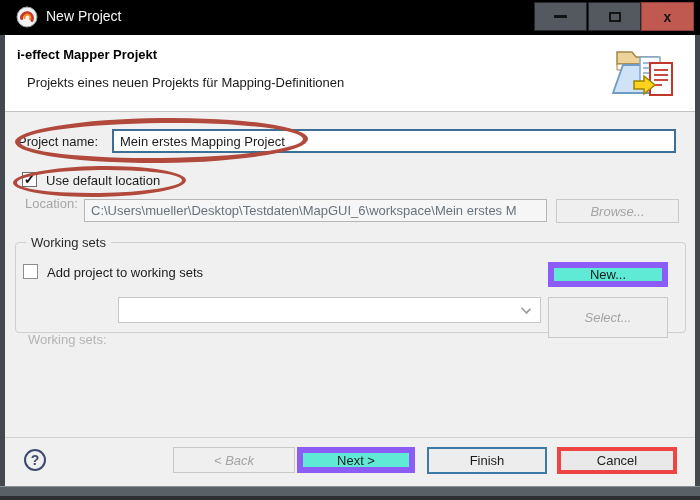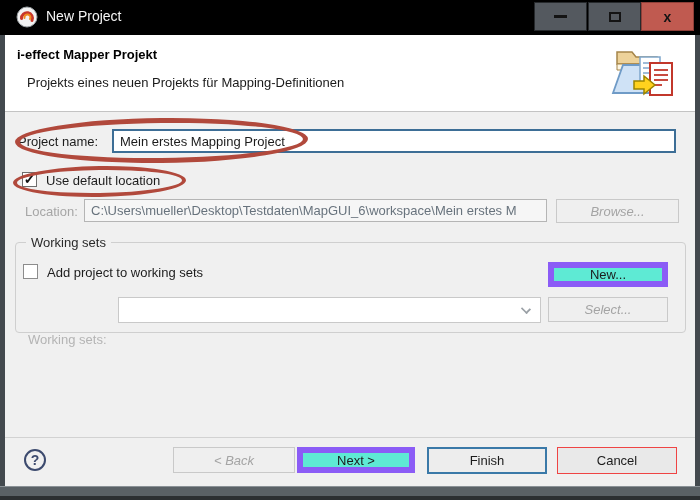--- a/index.html
+++ b/index.html
@@ -41,21 +41,21 @@
   .txt.disabled { background:#f6f6f6; color:#68737d; }
 
   .cb { position:absolute; width:15px; height:15px; background:#fff; border:1px solid #6e6e6e;
         display:flex; align-items:center; justify-content:center; }
   .cb .mark { font-size:14px; font-weight:bold; color:#111; line-height:1; margin-top:-2px; }
 
   .btn { position:absolute; display:flex; align-items:center; justify-content:center;
          font-size:13px; background:#5eead4; border:6px solid #8b5cf6; color:#1c1c1c; cursor:default; }
   .btn.disabled { background:#efefef; border:1px solid #c9c9c9; color:#a4a4a4;font-style:italic; }
   .btn.default  { background:#ededed; border:2px solid #3a79a8;align-items:center; }
-  .btn.cancel   { background:#e9e9e9; border:1px solid #ef4444; }
+  .btn.cancel   { background:#e9e9e9; border:4px solid #ef4444; }
 
   .group { position:absolute; left:15px; top:242px; width:671px; height:91px;
            border:1px solid #cfcfcf; border-radius:4px; }
   .group-label { position:absolute; left:10px; top:-8px; background:#f0f0f0; padding:0 5px; color:#2a2a2a; }
 
   .combo { position:absolute; left:118px; top:297px; width:423px; height:26px; background:#fff;
            border:1px solid #c9c9c9; }
   .combo .chev { position:absolute; right:10px; top:7px; width:8px; height:8px;
                  border-right:2px solid #9aa0a6; border-bottom:2px solid #9aa0a6; transform:rotate(45deg) scale(1,0.8); }
 
@@ -122,40 +122,40 @@
   </div>
 
   <span class="lbl" style="left:18px; top:134px;">Project name:</span>
   <input class="txt focused" style="left: 112px; top: 129px; width: 564px; height: 24px;" value="Mein erstes Mapping Project">
 
   <div class="cb" style="left:22px; top:172px;">
     <span class="mark">✓</span>
   </div>
   <span class="lbl" style="left:46px; top:173px;">Use default location</span>
 
-  <span class="lbl disabled" style="left:25px; top:204px;">Location:</span>
+  <span class="lbl disabled" style="left:25px; top:196px;">Location:</span>
   <input class="txt disabled" style="left: 84px; top: 199px; width: 463px; height: 23px;" disabled="" value="C:\Users\mueller\Desktop\Testdaten\MapGUI_6\workspace\Mein erstes M">
   <div class="btn disabled" style="left:556px; top:199px; width:123px; height:24px;">
     <span>Browse...</span>
   </div>
 
   <div class="group">
     <span class="group-label">Working sets</span>
   </div>
   <div class="cb" style="left:23px; top:264px; border-color:#8c8c8c;"></div>
   <span class="lbl" style="left:47px; top:265px;">Add project to working sets</span>
   <div class="btn" style="left:548px; top:262px; width:120px; height:25px;">
     <span>New...</span>
   </div>
   <span class="lbl" style="left:28px; top:304px; color:#b4b4b4;margin-top:28px;">Working sets:</span>
   <div class="combo">
     <span class="lbl" style="left:6px; top:5px; color:#555;"></span>
     <span class="chev"></span>
   </div>
-  <div class="btn disabled" style="left:548px; top:297px; width:120px; height:25px;">
+  <div class="btn disabled" style="left:548px; top:297px; width:120px; height:41px;">
     <span>Select...</span>
   </div>
 
   <div class="ellipse one" style="border-color: rgb(177, 73, 60);"></div>
   <div class="ellipse two" style="border-color: rgb(177, 73, 60);"></div>
 
   <div class="footer-sep"></div>
   <div class="help">
     <span>?</span>
   </div>

